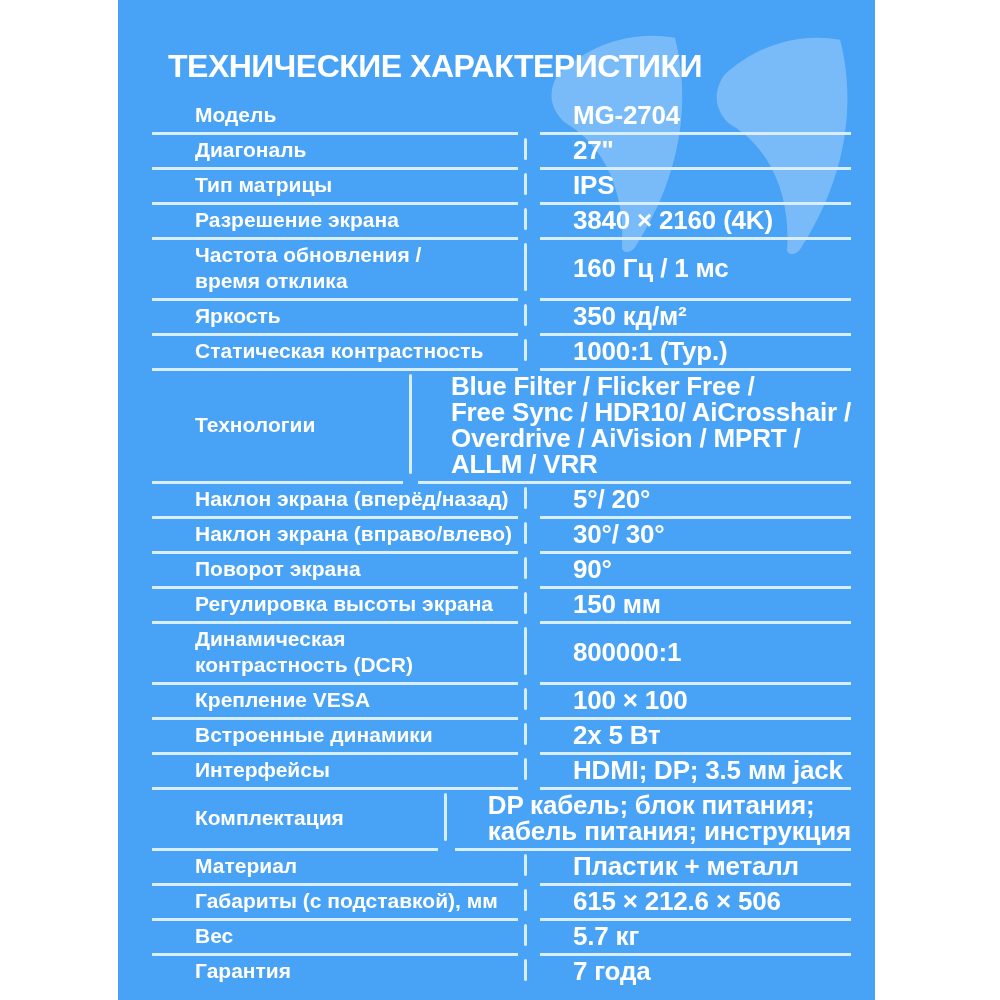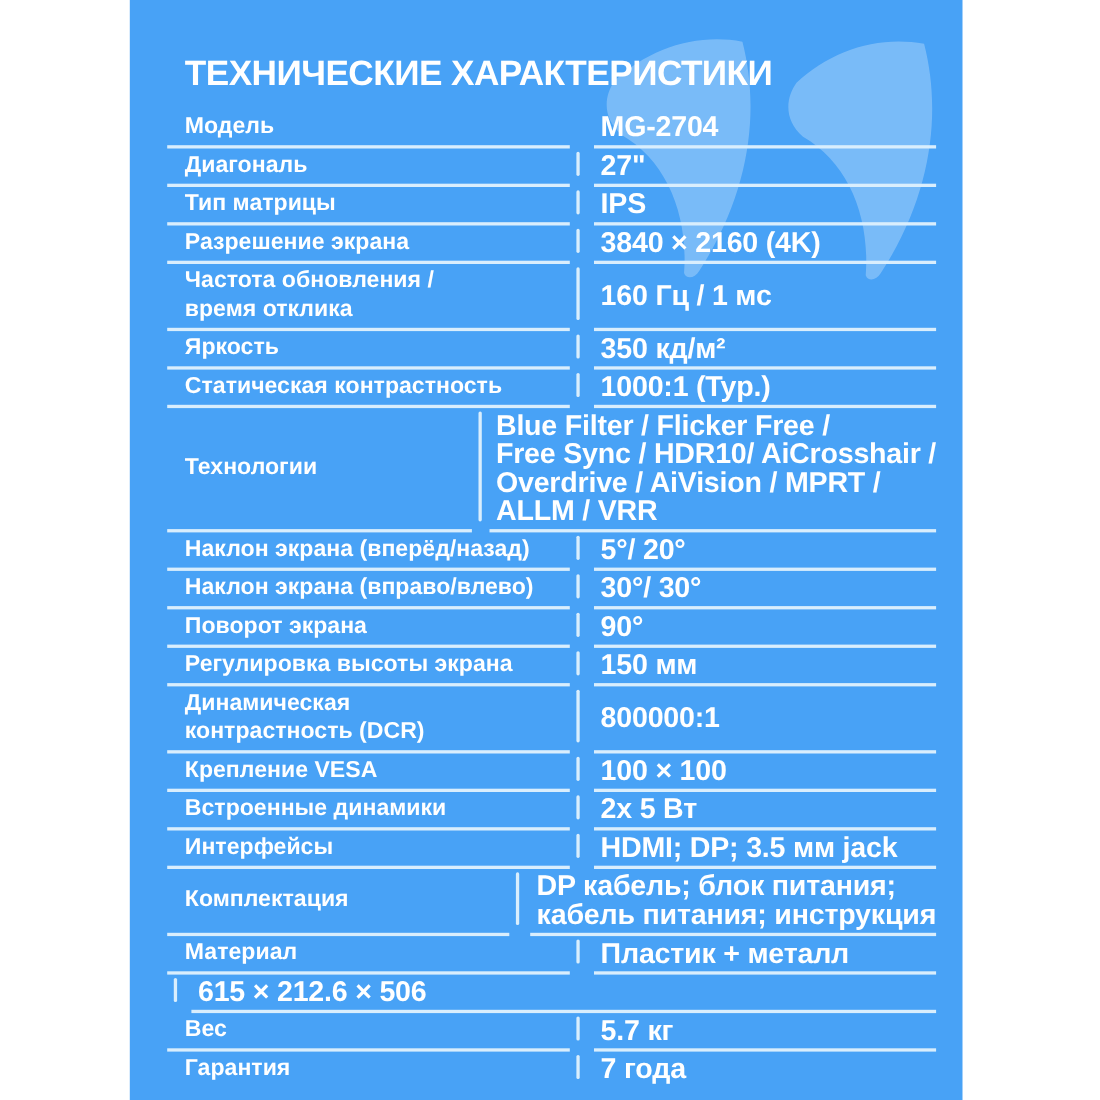--- a/index.html
+++ b/index.html
@@ -52,21 +52,21 @@
   }
   .tick{
     position:absolute;left:6px;top:3px;bottom:7px;width:3px;
     background:var(--line,#d9eefd);border-radius:2px;
   }
   .value-cell{
     flex:1;box-sizing:border-box;padding-left:6px;
     font-size:26px;line-height:26px;letter-spacing:-0.2px;
   }
   .row:last-child .cell{border-bottom-color:transparent;}
-  .txt{white-space:nowrap;}
+  .txt{white-space:nowrap;margin-left:27px;}
 </style>
 </head>
 <body>
 
 <div class="page">
   <div class="card">
 
     <svg class="quotes" viewBox="0 0 320 236" aria-hidden="true">
       <g>
         <path d="M 16 44
@@ -279,20 +279,23 @@
             <div><span class="txt">Материал</span></div>
           </div>
           <div class="gap-cell">
             <span class="tick"></span>
           </div>
           <div class="cell value-cell">
             <div><span class="txt">Пластик + металл</span></div>
           </div>
         </div>
         <div class="row">
+          <div class="cell label-cell">
+            <div><span class="txt">Габариты (с подставкой), мм</span></div>
+          </div>
           <div class="gap-cell">
             <span class="tick"></span>
           </div>
           <div class="cell value-cell">
             <div><span class="txt">615 × 212.6 × 506</span></div>
           </div>
         </div>
         <div class="row">
           <div class="cell label-cell">
             <div><span class="txt">Вес</span></div>

